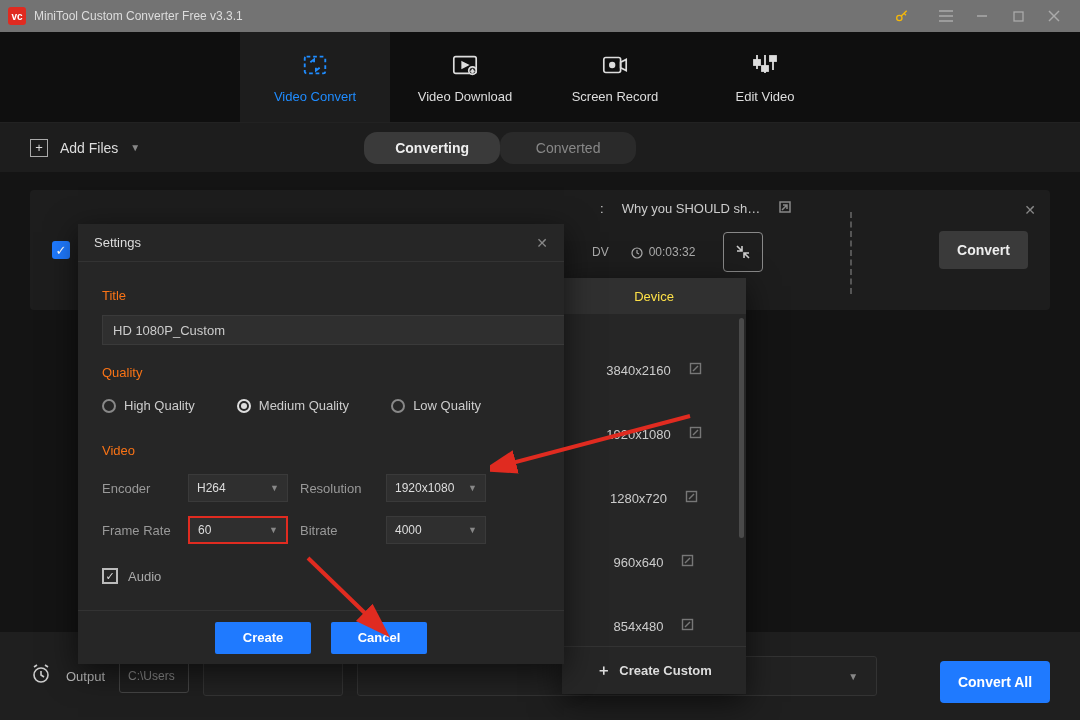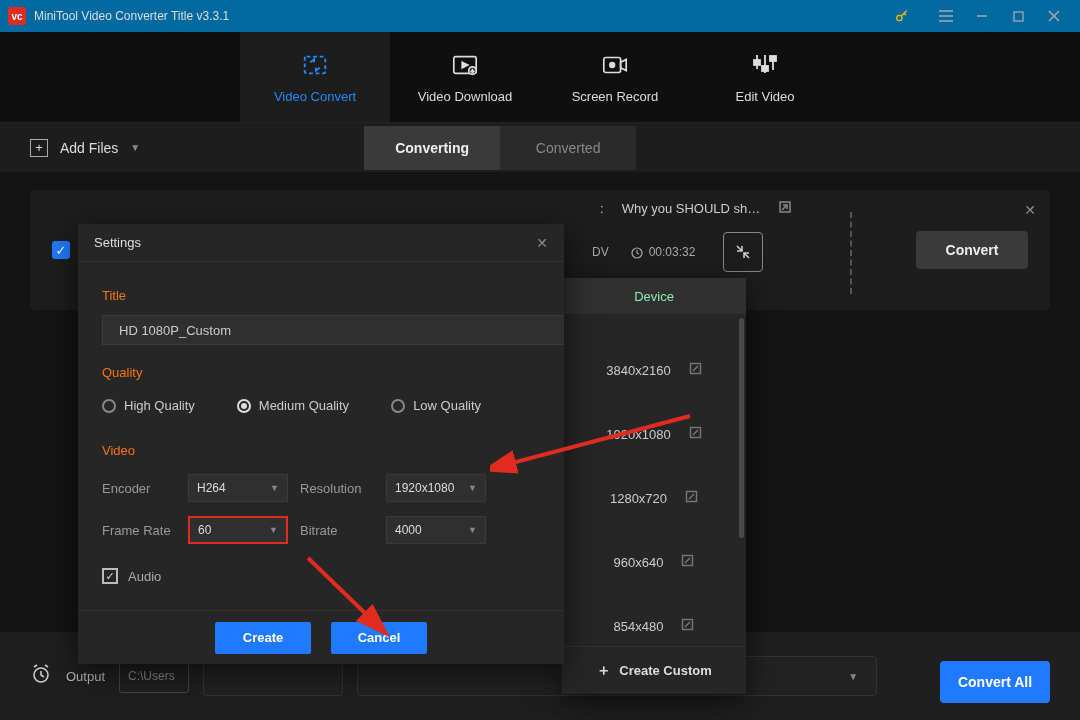--- a/index.html
+++ b/index.html
@@ -1,43 +1,43 @@
 <!DOCTYPE html>
 <html><head>
 <meta charset="utf-8">
 <style>
   * { box-sizing: border-box; margin: 0; padding: 0; font-family: -apple-system, "Segoe UI", Arial, sans-serif; }
   body { width: 1080px; height: 720px; background: #111; color: #ccc; overflow: hidden; position: relative; }
   
-  .titlebar { height: 32px; background: #0369a1; display: flex; align-items: center; padding: 8px 8px; justify-content: center; }
+  .titlebar { height: 32px; background: #737373; display: flex; align-items: center; padding: 8px 8px; justify-content: center; }
   .logo { width: 18px; height: 18px; background: #e02b20; border-radius: 3px; display: flex; align-items: center; justify-content: center; font-size: 10px; font-weight: bold; color: white; margin-right: 8px; }
   .title { font-size: 12px; color: #ddd; }
   .title-spacer { flex: 1; }
   .winbtn { width: 36px; height: 32px; display: flex; align-items: center; justify-content: center; color: #aaa; }
   .winbtn svg, .winbtn span { pointer-events: none; }
   .key-icon { color: #f5b80a; margin-right: 8px; }
   
   .navtabs { height: 90px; display: flex; justify-content: center; align-items: stretch; background: #0f0f0f; }
   .navtab { width: 150px; display: flex; flex-direction: column; align-items: center; justify-content: center; gap: 10px; color: #ddd; font-size: 13px; }
   .navtab.active { background: #1d1d1d; color: #1f8cff; }
   .navtab .ico { width: 28px; height: 28px; display: flex; align-items: center; justify-content: center; }
   
   .toolbar { height: 50px; background: #1d1d1d; display: flex; align-items: center; padding: 0 30px; border-top: 1px solid #222; }
   .addfiles { display: flex; align-items: center; gap: 12px; color: #ddd; font-size: 14px; font-weight: 500; }
   .addfiles .plusbox { width: 18px; height: 18px; border: 1.5px solid #aaa; display: flex; align-items: center; justify-content: center; font-size: 13px; }
   .seg { display: flex; margin: 0 auto; }
-  .segbtn { width: 136px; height: 44px; display: flex; align-items: center; justify-content: center; background: #3a3a3a; color: #eee; font-size: 14px; font-weight: 600; }
+  .segbtn { width: 136px; height: 32px; display: flex; align-items: center; justify-content: center; background: #3a3a3a; color: #eee; font-size: 14px; font-weight: 600; border-radius: 13px; }
   .segbtn.inactive { background: #2a2a2a; color: #888; font-weight: 500; }
   .toolbar-spacer { width: 190px; }
   
   .main { position: relative; background: #141414; height: calc(720px - 32px - 90px - 50px - 88px); padding: 18px 30px; }
   
   .filerow { position: relative; height: 120px; background: #1d1d1d; border-radius: 4px; display: flex; align-items: center; padding: 0 22px; }
   .check { width: 18px; height: 18px; background: #1f7aff; border-radius: 3px; display: flex; align-items: center; justify-content: center; color: white; font-size: 13px; }
-  .convertbtn { margin-left: auto; width: 112px; height: 38px; background: #3a3a3a; border-radius: 4px; display: flex; align-items: center; justify-content: center; color: #eee; font-size: 14px; font-weight: 600; }
+  .convertbtn { margin-left: auto; width: 89px; height: 38px; background: #3a3a3a; border-radius: 4px; display: flex; align-items: center; justify-content: center; color: #eee; font-size: 14px; font-weight: 600; }
   .file-x { position: absolute; top: 12px; right: 14px; color: #888; font-size: 14px; }
   
   .bottombar { height: 88px; background: #1f1f1f; display: flex; align-items: center; padding: 0 30px; gap: 14px; }
   .alarm { color: #ccc; }
   .outlabel { color: #bbb; font-size: 13px; }
   .pathbox { width: 70px; height: 34px; border: 1px solid #444; border-radius: 3px; display: flex; align-items: center; padding: 0 8px; color: #888; font-size: 12px; overflow: hidden; }
   .bigbox { width: 140px; height: 40px; background: #222; border: 1px solid #333; border-radius: 3px; }
   .bigbox.wide { flex: 1; max-width: 520px; display: flex; align-items: center; justify-content: flex-end; padding-right: 18px; color: #888; }
   .convertall { width: 110px; height: 42px; background: #1f7aff; border-radius: 4px; display: flex; align-items: center; justify-content: center; color: #fff; font-size: 14px; font-weight: 600; margin-left: auto; margin-top: 12px; }
   
@@ -47,52 +47,52 @@
   .filesub .dur { display: flex; align-items: flex-end; gap: 6px; }
   .compress { width: 40px; height: 40px; border: 1.5px solid #888; border-radius: 4px; display: flex; align-items: center; justify-content: center; margin-left: 6px; }
   .dashedbox { position: absolute; left: 808px; top: 22px; width: 14px; height: 82px; border-right: 2px dashed #555; }
   
   .dialog { position: absolute; left: 78px; top: 224px; width: 486px; height: 440px; background: #262626; box-shadow: 0 8px 30px rgba(0,0,0,.6); z-index: 10; }
   .dlg-header { height: 38px; display: flex; align-items: center; padding: 8px 16px; background: #262626; border-bottom: 1px solid #333; }
   .dlg-title { font-size: 13px; color: #ddd; }
   .dlg-x { margin-left: auto; color: #888; font-size: 14px; }
   .dlg-body { padding: 18px 24px; font-size: 13px; color: #aaa; display: flex; flex-direction: column; gap: 12px; height: calc(100% - 38px - 54px); overflow: hidden; }
   .dlg-label { color: #f97316; font-size: 13px; margin-top: 8px; }
-  .dlg-input { height: 30px; background: #2f2f2f; border: 1px solid #3a3a3a; padding: 0 16px; color: #ccc; font-size: 13px; display: flex; align-items: center; width: 466px; }
+  .dlg-input { height: 30px; background: #2f2f2f; border: 1px solid #3a3a3a; padding: 0 10px; color: #ccc; font-size: 13px; display: flex; align-items: center; width: 466px; }
   .quality-row { display: flex; gap: 42px; align-items: center; margin-top: 6px; }
   .radio { display: flex; align-items: center; gap: 8px; color: #ccc; }
   .radio .circ { width: 14px; height: 14px; border: 2px solid #888; border-radius: 50%; display: flex; align-items: center; justify-content: center; }
   .radio.active .circ { border-color: #ddd; }
   .radio.active .circ::after { content: ""; width: 6px; height: 6px; background: #ddd; border-radius: 50%; }
   .video-grid { display: grid; grid-template-columns: 74px 100px 74px 100px; gap: 14px 12px; align-items: center; margin-top: 4px; }
   .vlabel { color: #999; font-size: 13px; }
   .sel { height: 28px; background: #2f2f2f; border: 1px solid #3a3a3a; display: flex; align-items: center; padding: 0 8px; color: #ddd; font-size: 12px; justify-content: space-between; }
   .sel .caret { font-size: 9px; color: #888; }
   .sel.hl { border: 2px solid #e02b20; }
   .audio-row { display: flex; align-items: center; gap: 10px; margin-top: 12px; }
   .audio-row .cb { width: 16px; height: 16px; border: 2px solid #bbb; display: flex; align-items: center; justify-content: center; font-size: 11px; color: #ddd; }
   .dlg-footer { height: 54px; display: flex; align-items: center; justify-content: center; gap: 20px; border-top: 1px solid #333; }
   .dlg-btn { width: 96px; height: 32px; background: #1f7aff; color: #fff; font-size: 13px; font-weight: 600; display: flex; align-items: center; justify-content: center; border-radius: 2px; }
   
   .respanel { position: absolute; left: 562px; top: 278px; width: 184px; height: 416px; background: #262626; box-shadow: 0 8px 30px rgba(0,0,0,.6); z-index: 9; }
-  .respanel .devtab { height: 36px; display: flex; align-items: center; justify-content: center; background: #303030; color: #86efac; font-size: 13px; }
+  .respanel .devtab { height: 36px; display: flex; align-items: center; justify-content: center; background: #303030; color: #fde047; font-size: 13px; }
   .reslist { height: calc(100% - 36px - 48px); overflow: hidden; position: relative; }
   .resitem { height: 64px; display: flex; align-items: flex-end; justify-content: center; gap: 18px; color: #ccc; font-size: 13px; }
   .resitem .edit { color: #777; }
   .res-scroll { position: absolute; right: 2px; top: 4px; width: 5px; height: 220px; background: #4a4a4a; border-radius: 3px; }
   .createcustom { height: 48px; display: flex; align-items: center; justify-content: center; gap: 8px; color: #ddd; font-size: 13px; font-weight: 600; border-top: 1px solid #333; }
   
   .arrow { position: absolute; z-index: 20; pointer-events: none; }
 </style>
 </head>
 <body>
 
 <div class="titlebar">
   <div class="logo">vc</div>
-  <div class="title">MiniTool Video Converter Title v3.3.1</div>
+  <div class="title">MiniTool Custom Converter Free v3.3.1</div>
   <div class="title-spacer"></div>
   <div class="winbtn key-icon">
     <svg width="16" height="16" viewBox="0 0 24 24" fill="none" stroke="currentColor" stroke-width="2">
         <circle cx="8" cy="15" r="4"></circle>
         <path d="M10.9 12.1L19 4M15 8l3 3"></path>
       </svg>
   </div>
   <div class="winbtn">
     <svg width="16" height="14" viewBox="0 0 16 14" stroke="#aaa" stroke-width="1.5">
         <line x1="1" y1="2" x2="15" y2="2"></line>

